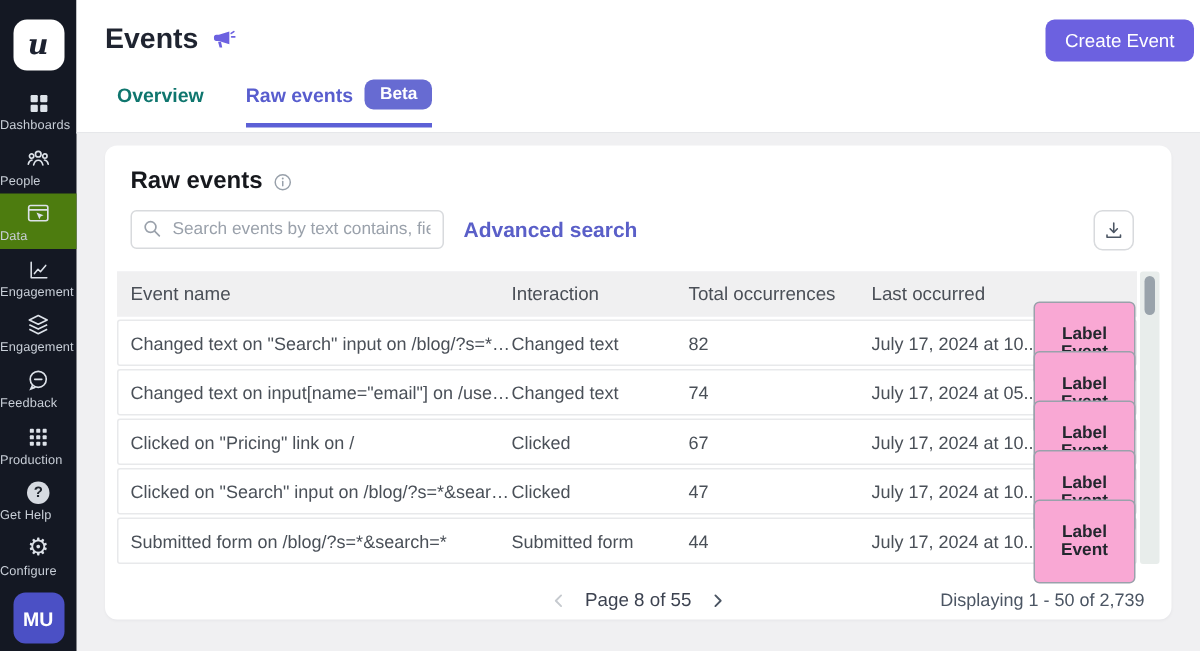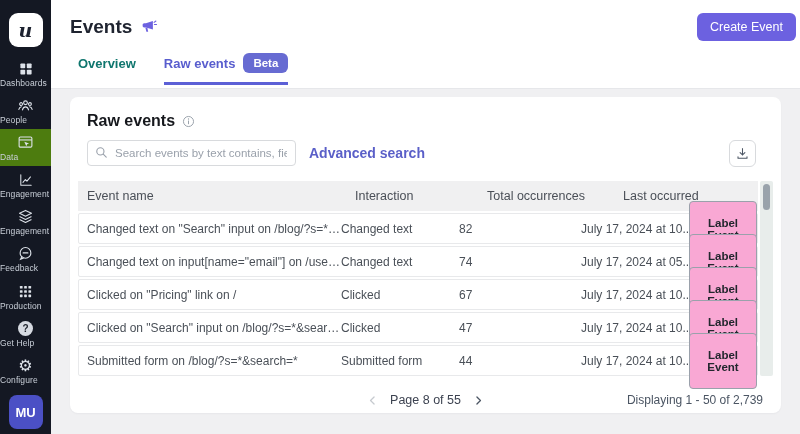--- a/index.html
+++ b/index.html
@@ -42,21 +42,21 @@
   .search-row { display: flex; align-items: center; height: 36px; }
   .search-box { position: relative; width: 209px; }
   .search-box .s-icon { position: absolute; left: 7px; top: 5px; color: #9aa1ab; }
   .search-input { width: 209px; height: 26px; border: 1px solid #d8dadd; border-radius: 4px; padding: 0 8px 0 27px; font-family: inherit; font-size: 11.5px; color: #374151; outline: none; }
   .search-input::placeholder { color: #9aa1ab; }
   .adv-link { margin-left: 13px; font-size: 14px; font-weight: 600; color: #5a5fc8; text-decoration: none; cursor: pointer; }
   .export-btn { margin-left: auto; margin-right: 8px; width: 27px; height: 27px; background: #fff; border: 1px solid #d8dadd; border-radius: 6px; display: flex; align-items: center; justify-content: center; color: #4b5563; cursor: pointer; }
 
   
   .table-wrap { position: relative; margin-top: 10px; padding-right: 15px; }
-  .thead { display: flex; align-items: center; height: 30px; background: #f0f0f1; font-size: 12.5px; font-weight: 500; color: #4a4f57; gap: 14px; }
+  .thead { display: flex; align-items: center; height: 30px; background: #f0f0f1; font-size: 12.5px; font-weight: 500; color: #4a4f57; }
   .trow { display: flex; align-items: center; height: 31px; background: #fff; border: 1px solid #e8e9eb; border-radius: 2px; margin-top: 2px; font-size: 12px; color: #4a5058; }
   .thead { border: 1px solid #f0f0f1; }
   .c1 { width: 262px; padding-left: 8px; overflow: hidden; white-space: nowrap; text-overflow: ellipsis; }
   .c2 { width: 118px; }
   .c3 { width: 122px; }
   .c4 { width: 108px; overflow: hidden; white-space: nowrap; }
   .c5 { flex: 1; display: flex; justify-content: flex-end; }
   .label-btn { background: #f9a8d4; border: 1px solid #9aa1ab; border-radius: 4px; font-family: inherit; font-size: 11.5px; font-weight: bold; color: #23272e; padding: 15px 10px; cursor: pointer; }
   .scroll-track { position: absolute; top: 0; right: 0; width: 13px; height: 195px; background: #e8edeb; border-radius: 2px; cursor: pointer; }
   .scroll-thumb { position: absolute; top: 3px; left: 3px; width: 7px; height: 26px; background: #99a3ab; border-radius: 4px; }

